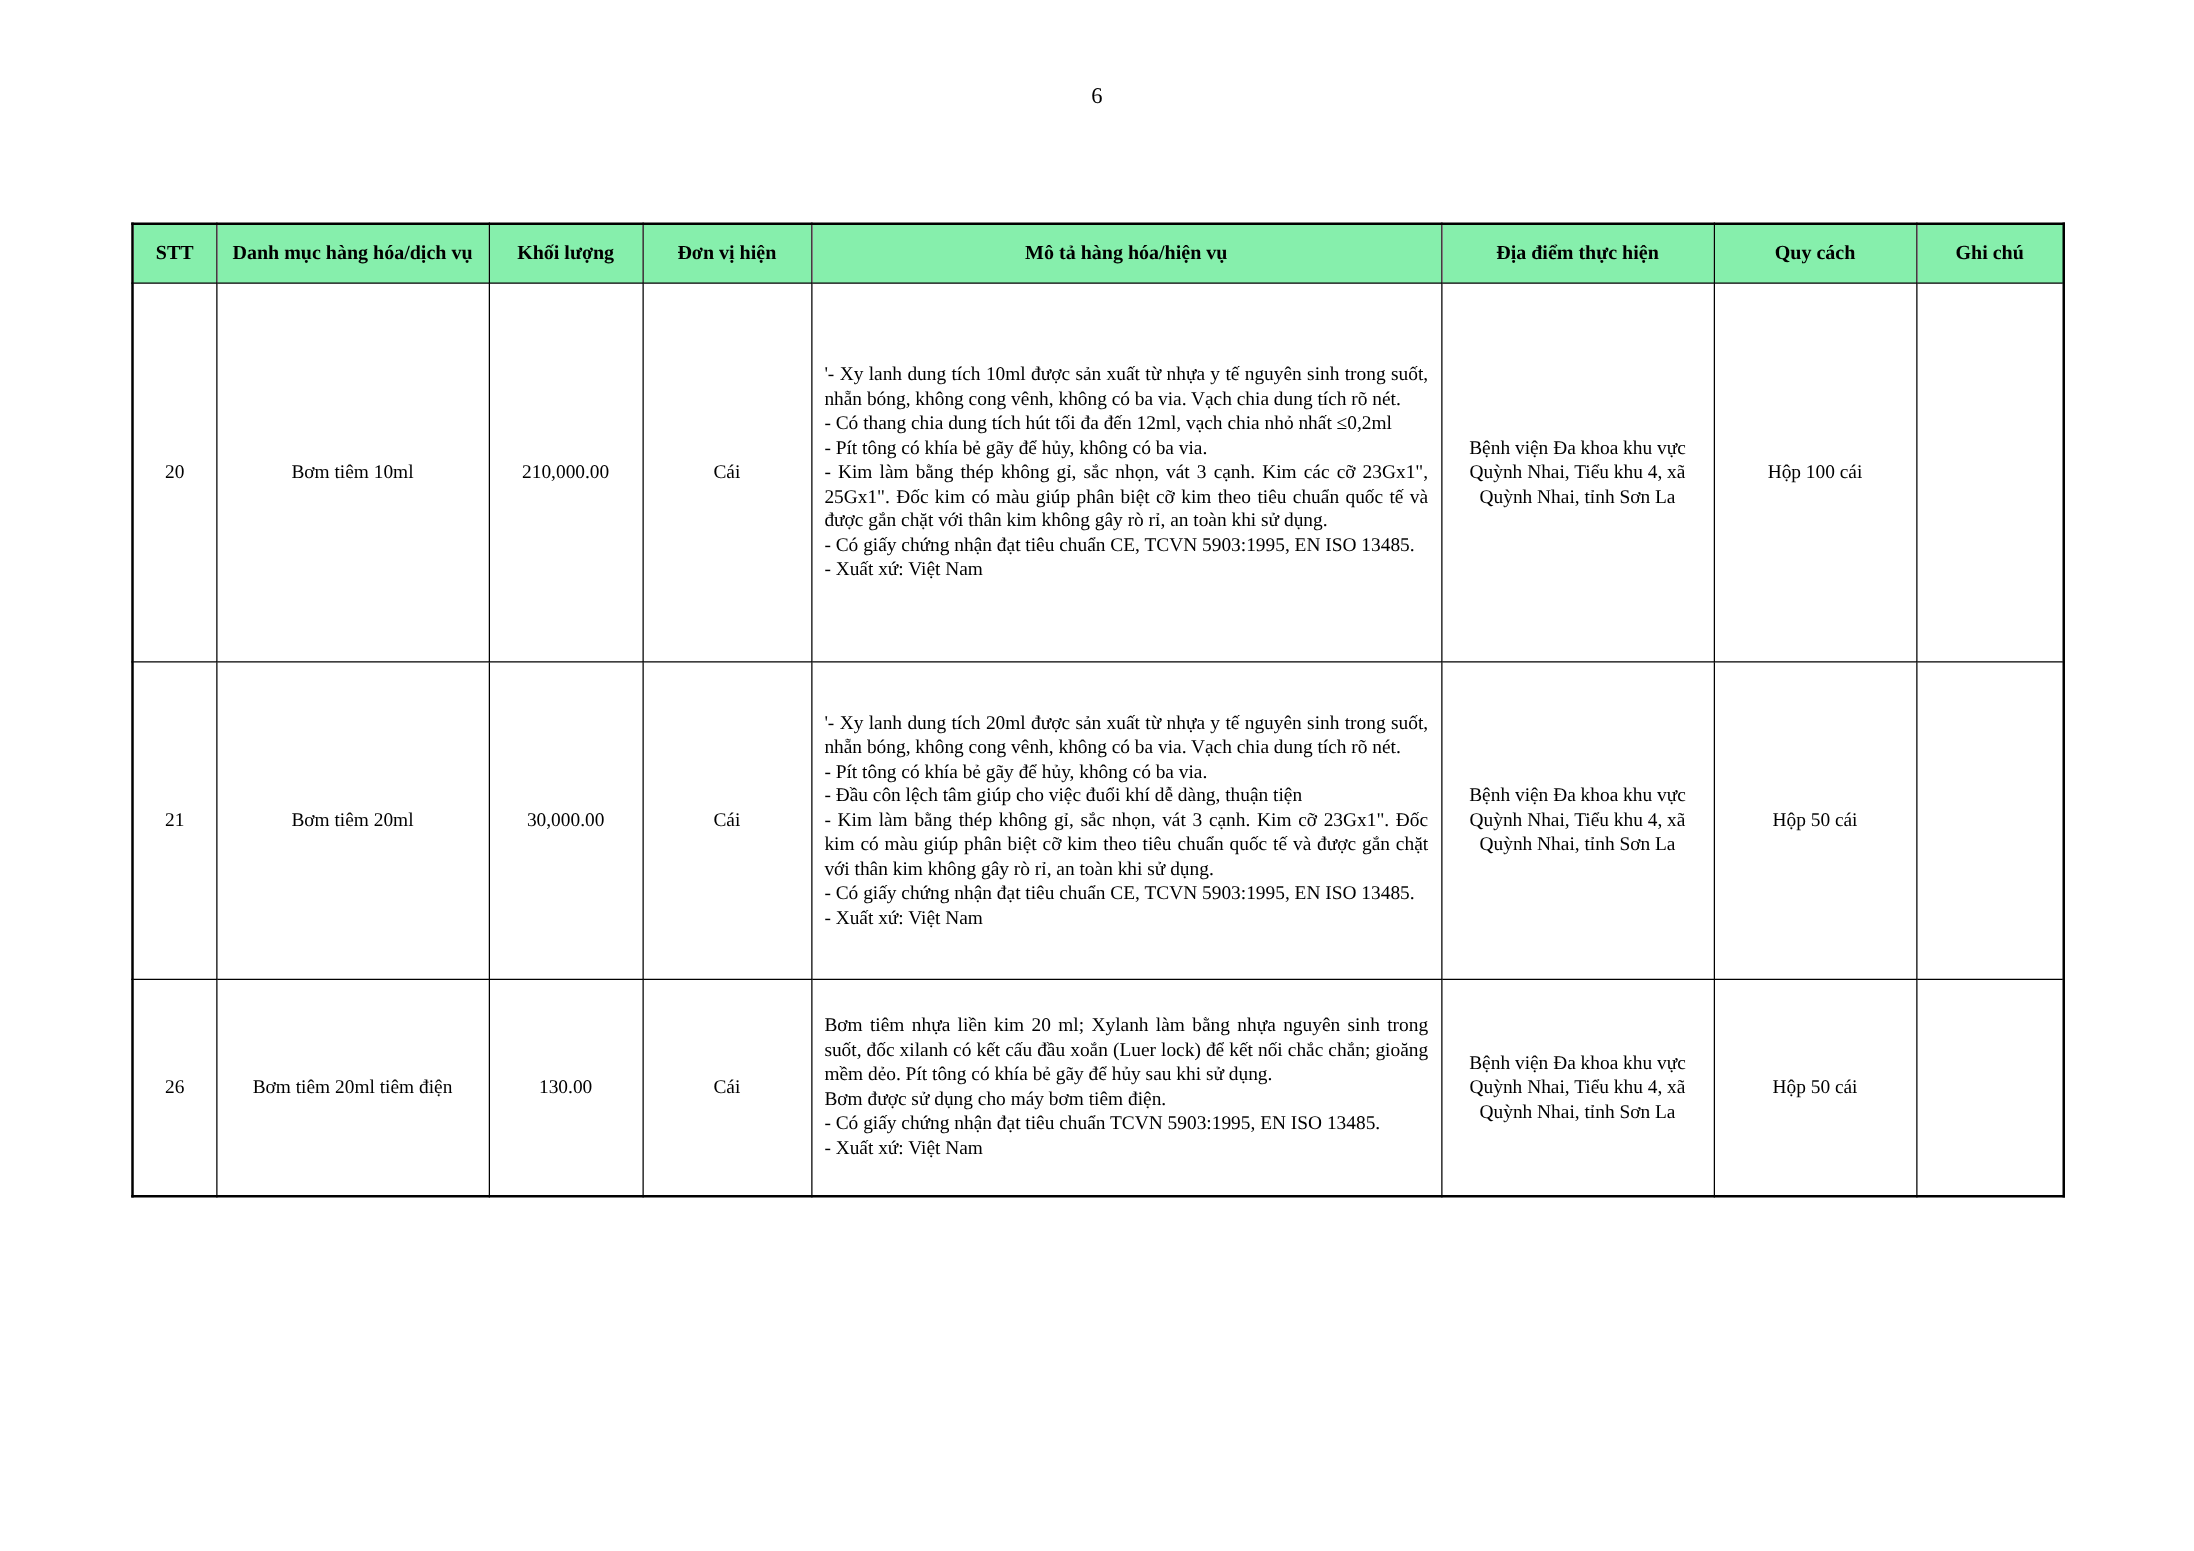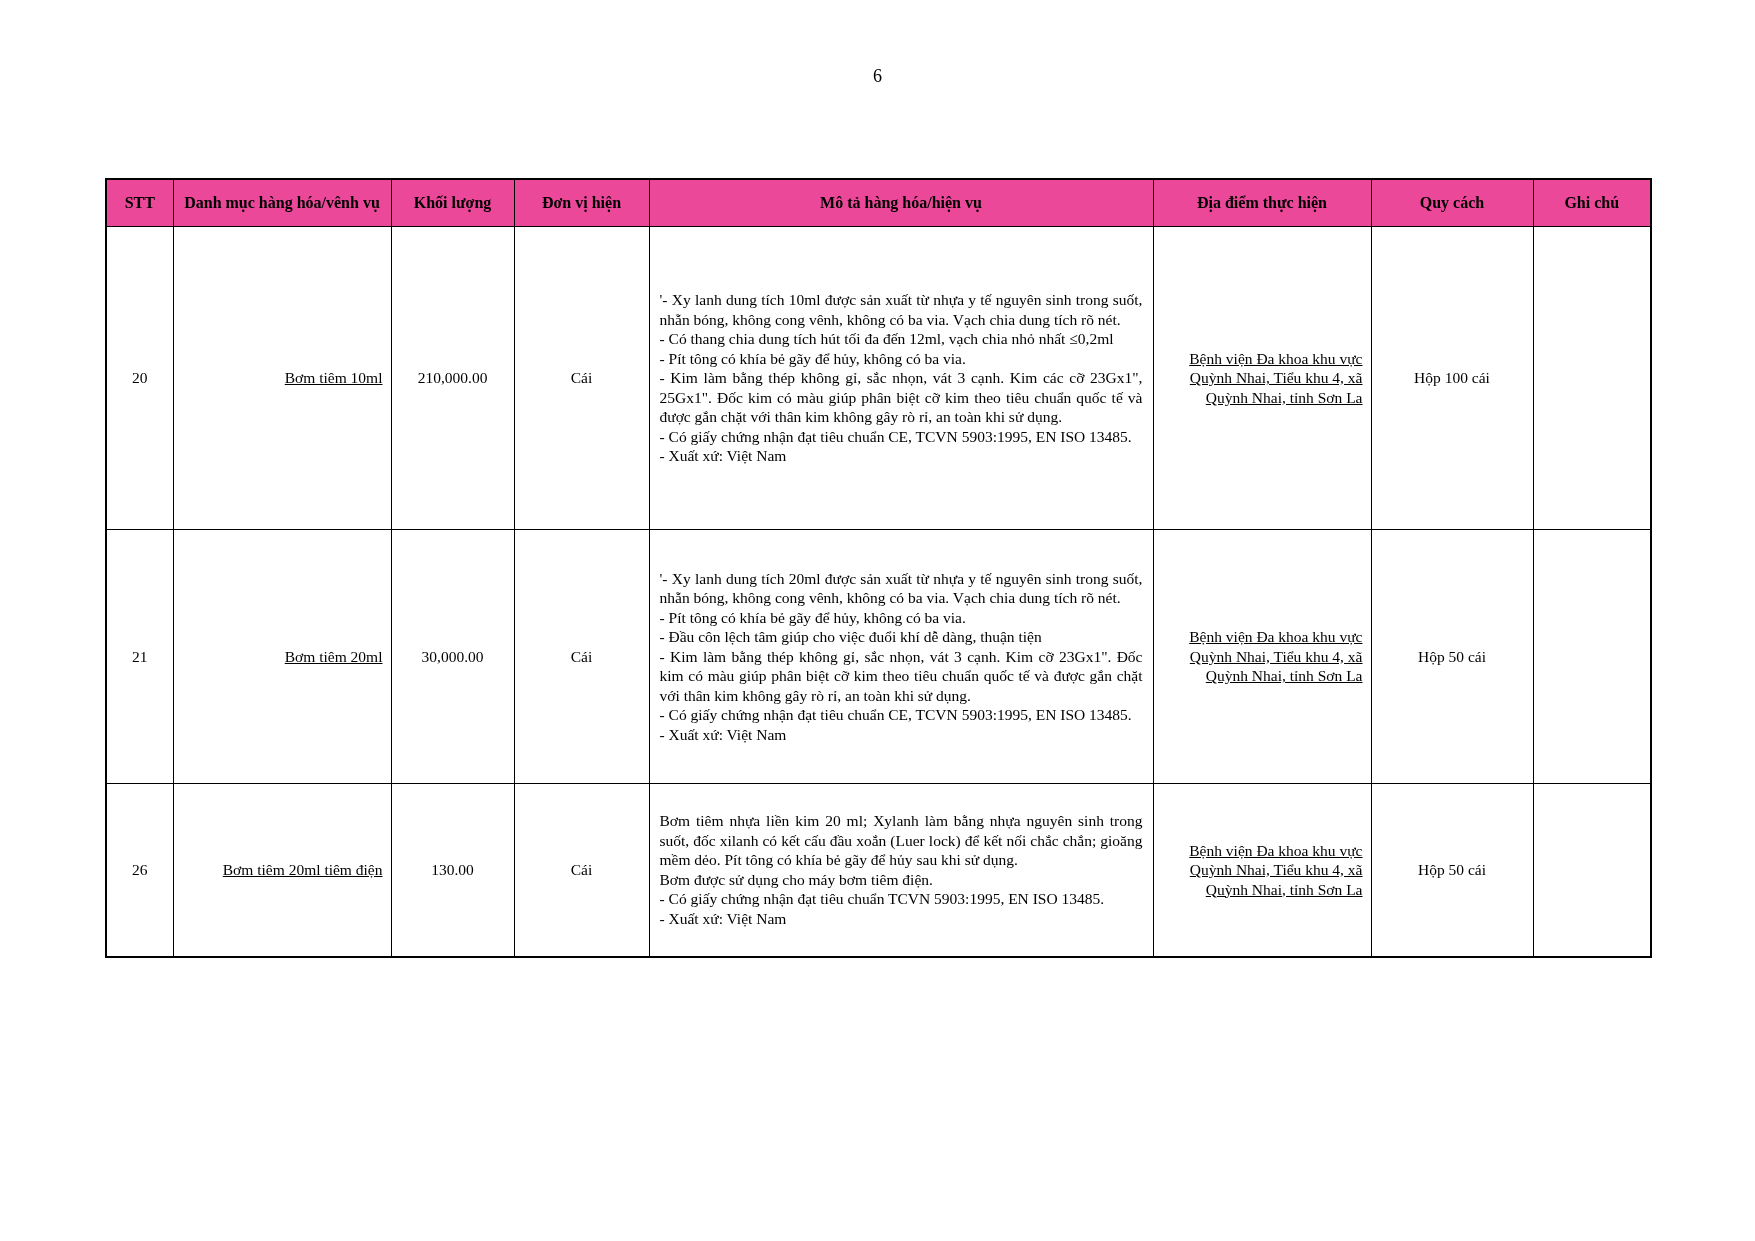--- a/index.html
+++ b/index.html
@@ -27,36 +27,36 @@
     width: 1545px;
     border-collapse: collapse;
     table-layout: fixed;
     border: 2px solid #000000;
   }
   .doc-table th, .doc-table td {
     border: 1px solid #000000;
     overflow: hidden;
   }
   .doc-table th {
-    background: #ec4899;
+    background: #86efac;
     font-weight: bold;
     font-size: 16px;
     height: 42px;
     text-align: center;
     vertical-align: middle;
     padding: 2px 5px;
   }
   .doc-table td {
     font-size: 15.5px;
     line-height: 19.5px;
     vertical-align: middle;
     padding: 4px 8px;
   }
   td.cell-center { text-align: center; margin-top: 40px; }
-  td.cell-left { text-align: right; text-decoration: underline; }
+  td.cell-left { text-align: center; }
   td.cell-desc {
     text-align: justify;
     white-space: pre-line;
     padding: 16px 10px;
     margin-top: 12px;
   }
   tr.row-20 { height: 303px; }
   tr.row-21 { height: 254px; }
   tr.row-22 { height: 173px; }
 </style>
@@ -72,21 +72,21 @@
     <col style="width:123px">
     <col style="width:135px">
     <col style="width:504px">
     <col style="width:218px">
     <col style="width:162px">
     <col style="width:118px">
   </colgroup>
   <thead>
     <tr>
       <th>STT</th>
-      <th>Danh mục hàng hóa/vênh vụ</th>
+      <th>Danh mục hàng hóa/dịch vụ</th>
       <th>Khối lượng</th>
       <th>Đơn vị hiện</th>
       <th>Mô tả hàng hóa/hiện vụ</th>
       <th>Địa điểm thực hiện</th>
       <th>Quy cách</th>
       <th>Ghi chú</th>
     </tr>
   </thead>
   <tbody>
     <tr class="row-20">

